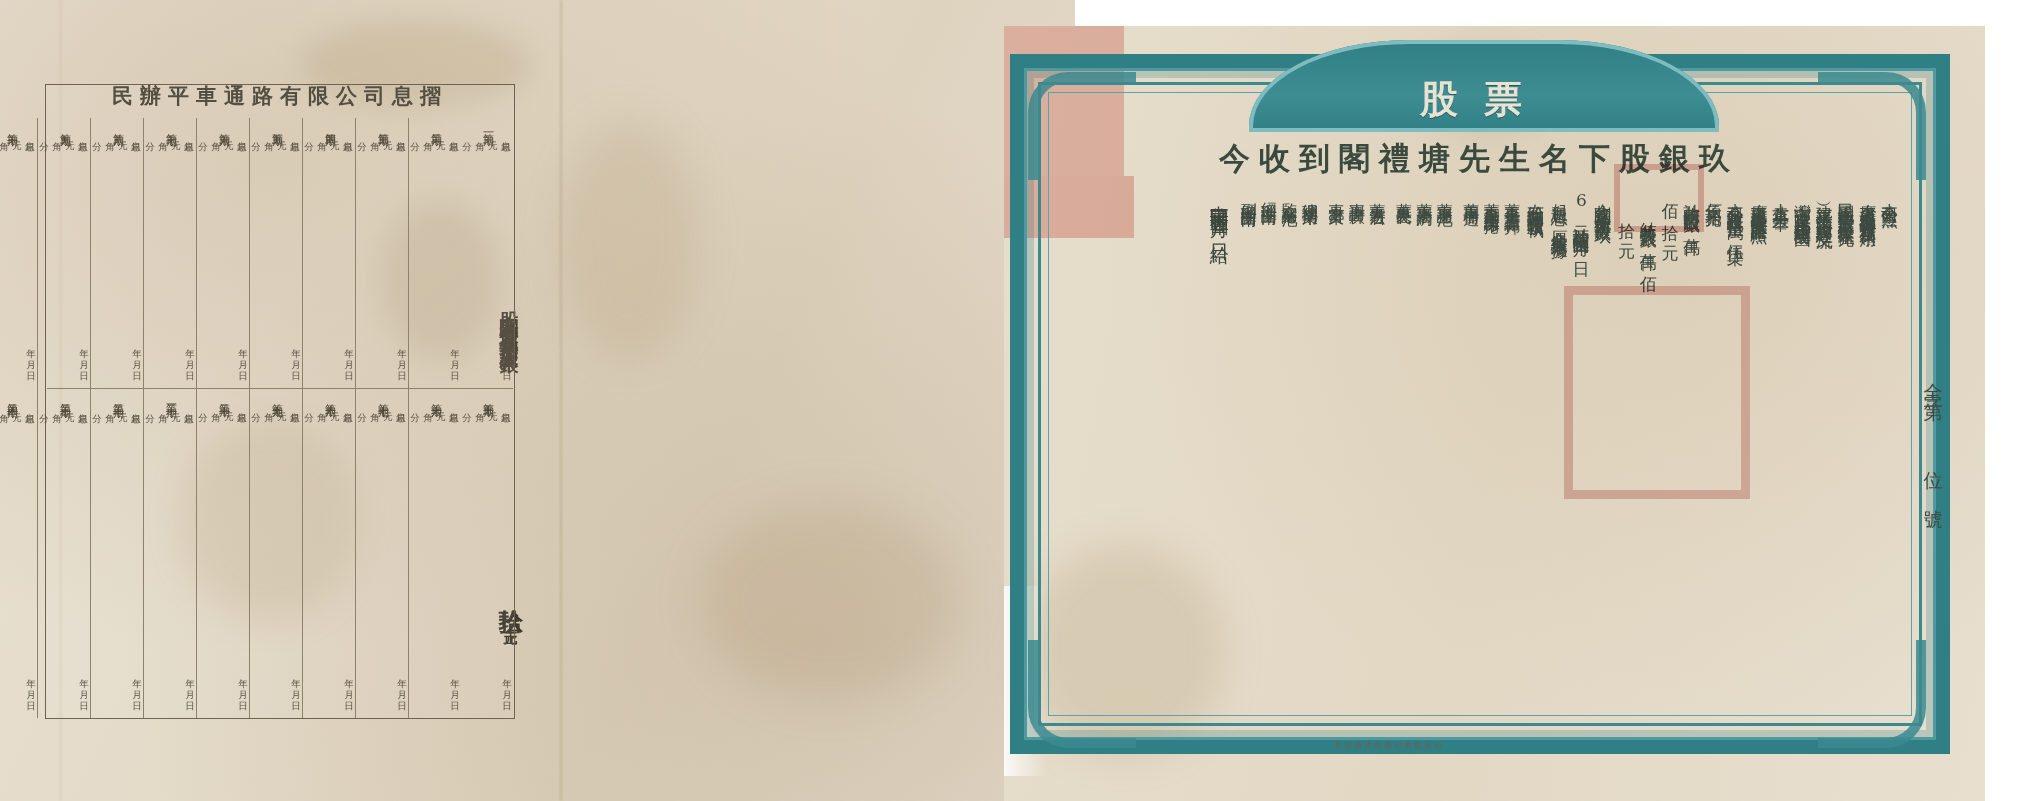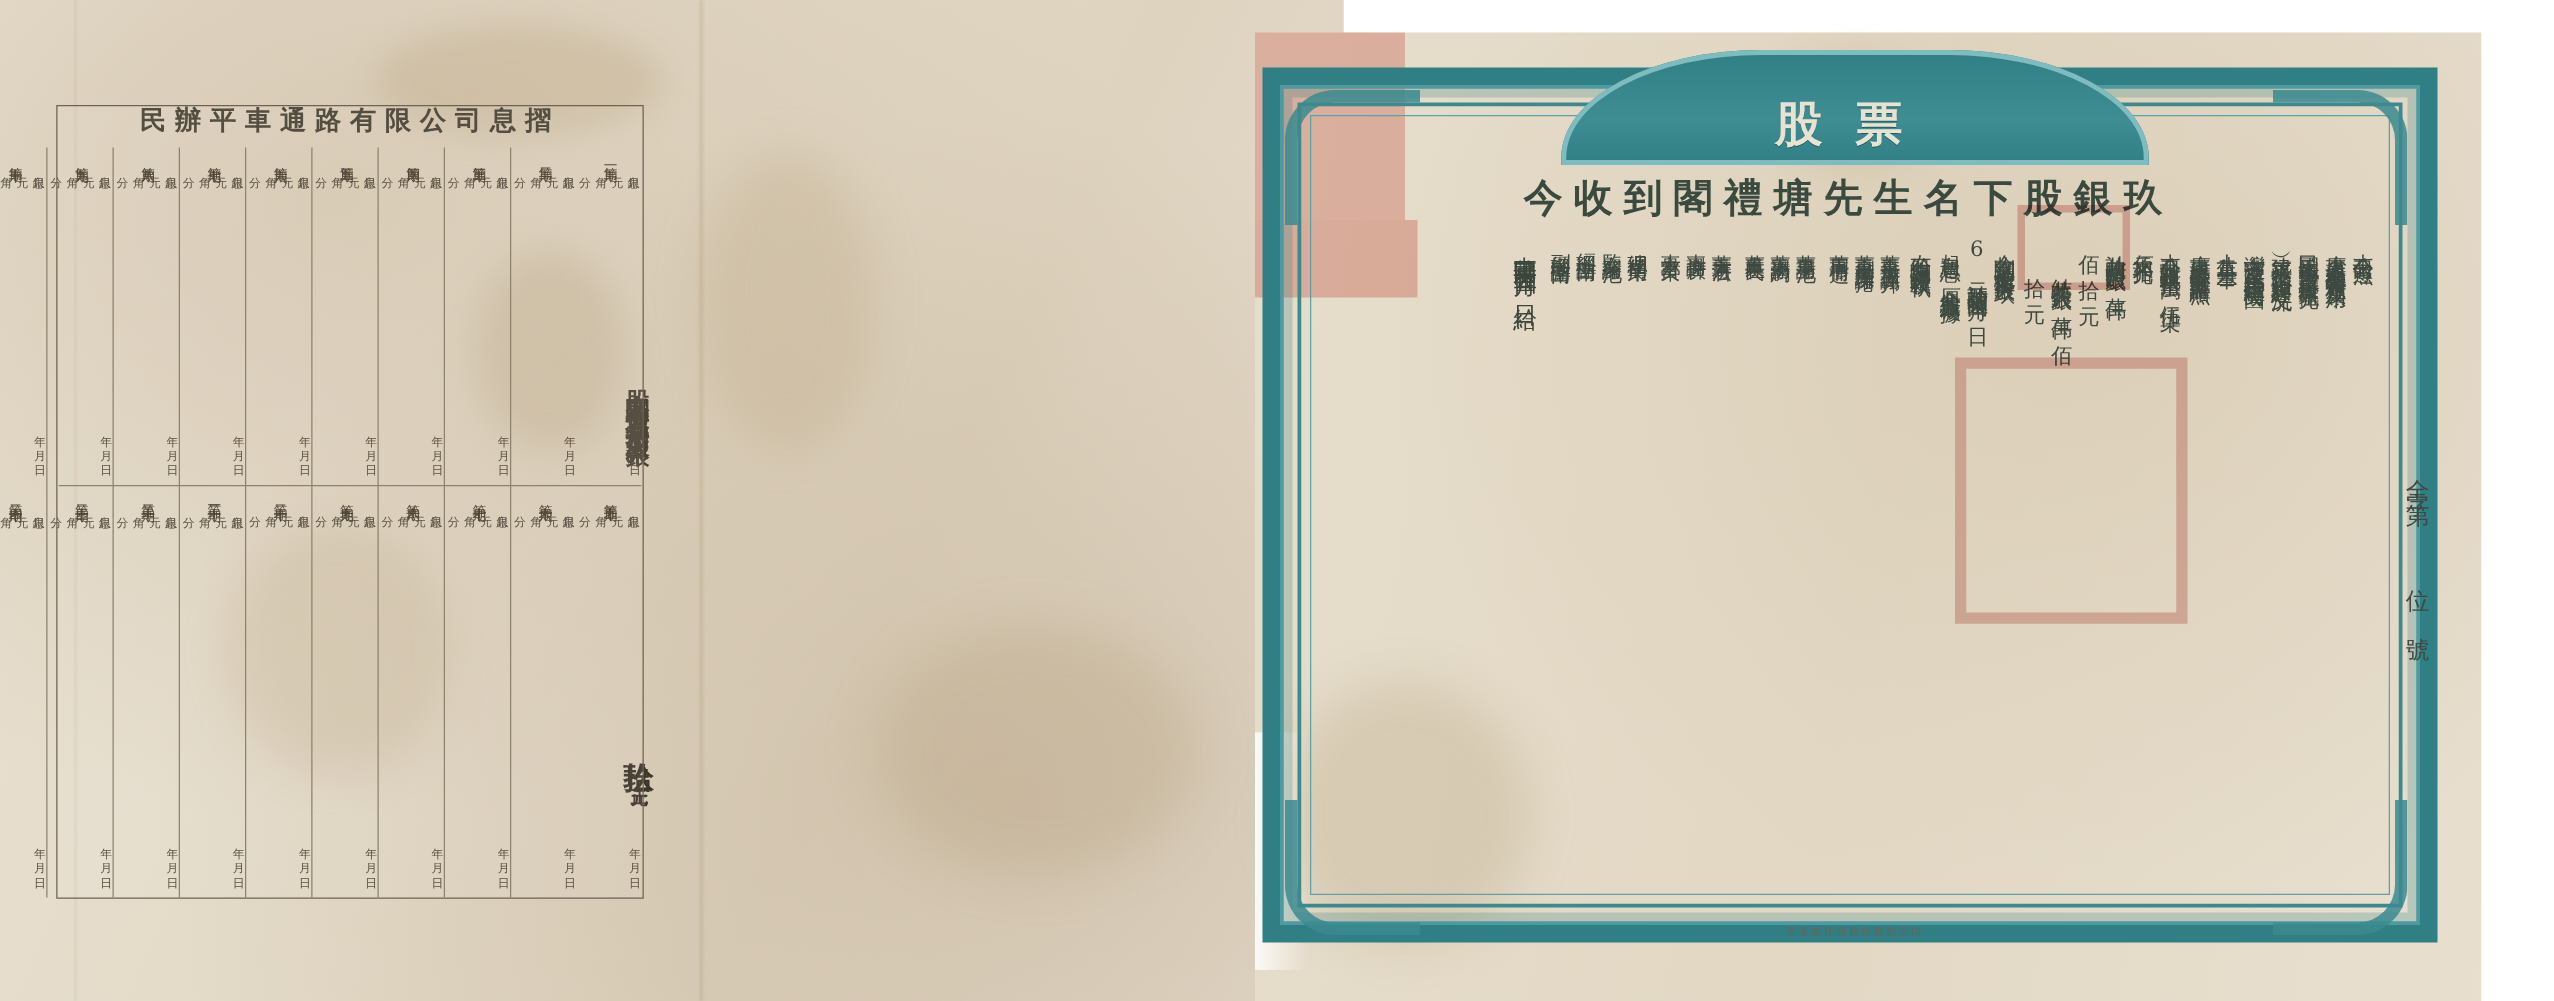--- a/index.html
+++ b/index.html
@@ -338,21 +338,20 @@
     color: #3e4a41;
     height: 220px;
   }
 
   
   #cert-imprint {
     position: absolute;
     left: 330px;
     top: 714px;
     width: 300px;
-    text-align: center;
     font-family: Liberation Serif, serif;
     font-size: 8px;
     letter-spacing: 2px;
     color: #6b6253;
   }
 
   
   #tear {
     position: absolute;
     left: 0px;

